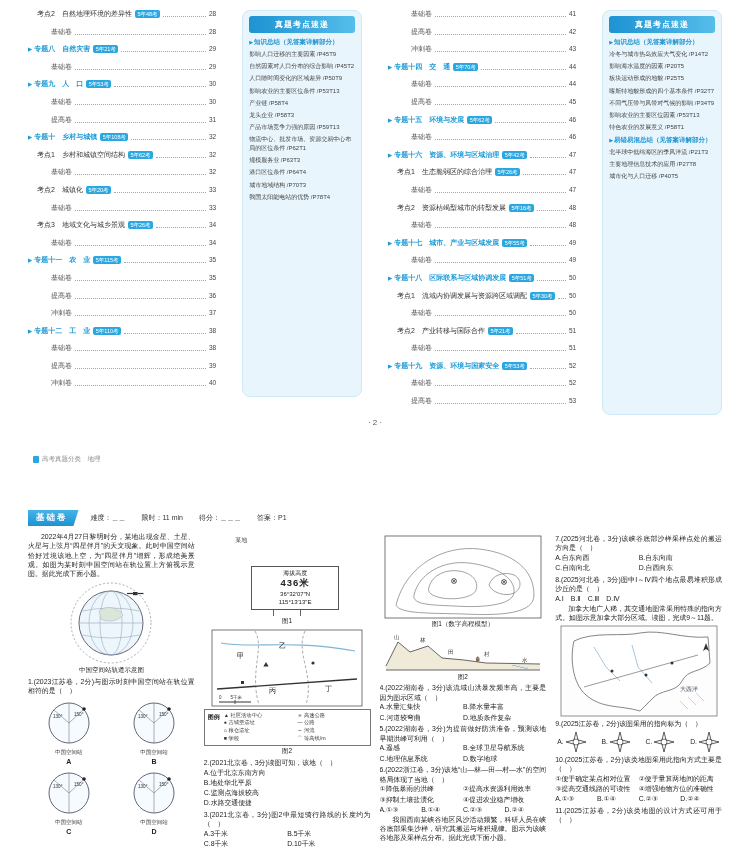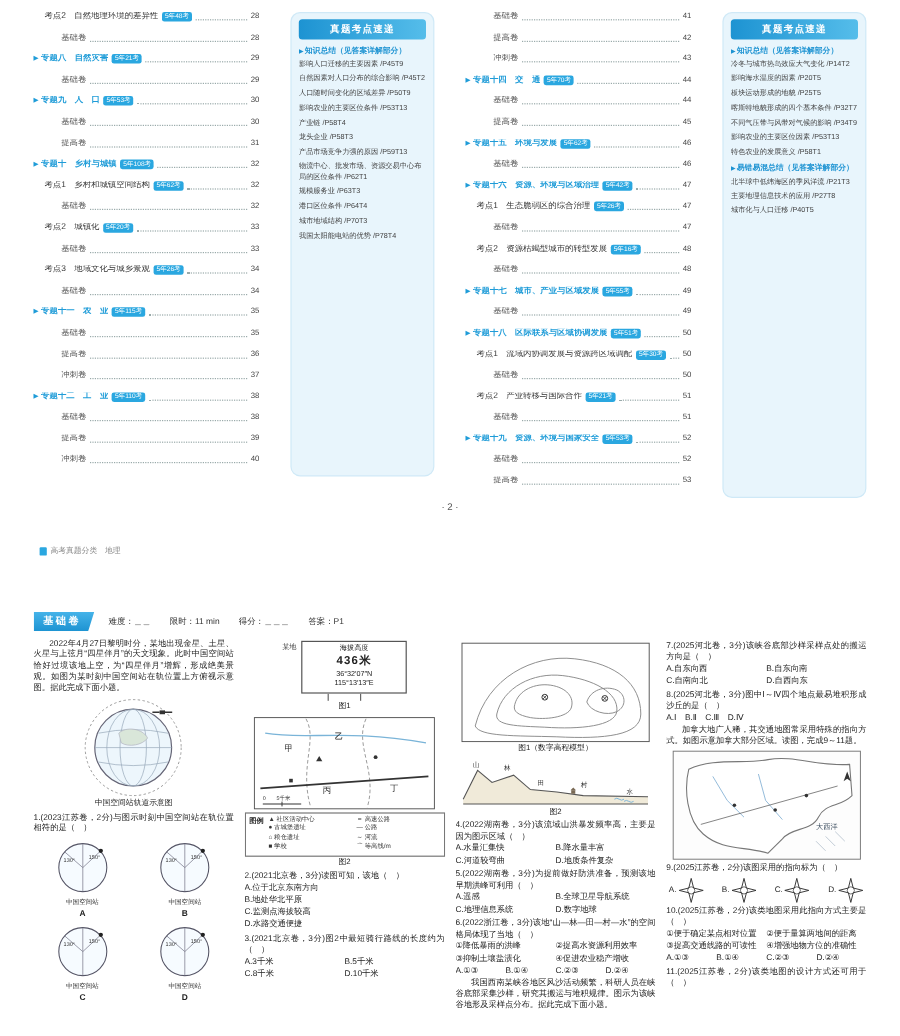--- a/index.html
+++ b/index.html
@@ -59,21 +59,21 @@
   .fig { display:flex; justify-content:center; margin-top:3px; }
   .figcap { text-align:center; font-size:6.5px; color:#222; margin:1px 0 2px; }
 
   .orbit-grid { display:grid; grid-template-columns:1fr 1fr; gap:1px 4px; justify-items:center; margin-top:2px; }
   .orbit-opt { display:flex; flex-direction:column; align-items:center; }
   .orbit-cap { font-size:5.5px; color:#333; }
   .orbit-letter { font-size:7px; font-weight:bold; }
 
   .sign-row { display:flex; justify-content:center; align-items:flex-start; gap:4px; margin-top:2px; }
   .sign-place { font-size:6px; color:#444; margin-top:2px; }
-  .sign-box { width:88px; border:1px solid #555; text-align:center; font-size:6px; padding:2px 0 3px; background:#fff; }
+  .sign-box { width:88px; border:1px solid #555; text-align:center; font-size:6px; padding:2px 0 3px; background:#fff;margin-top:32px; }
   .sign-l2 { font-size:9.5px; font-weight:bold; letter-spacing:1px; }
   .sign-legs { width:28px; height:6px; border-left:1.5px solid #666; border-right:1.5px solid #666; margin:0 auto; }
 
   .legend { border:1px solid #777; padding:2px 3px; margin-top:2px; display:flex; gap:4px; align-items:flex-start; }
   .legend-title { font-size:6px; font-weight:bold; white-space:nowrap; margin-top:1px; }
   .legend-cols { display:flex; flex:1; gap:4px; }
   .lg-col { flex:1; }
   .lg-item { font-size:5.3px; line-height:1.5; color:#333; white-space:nowrap; }
 
   .compass-row { display:flex; justify-content:space-between; align-items:center; margin-top:2px; padding:0 2px; }

